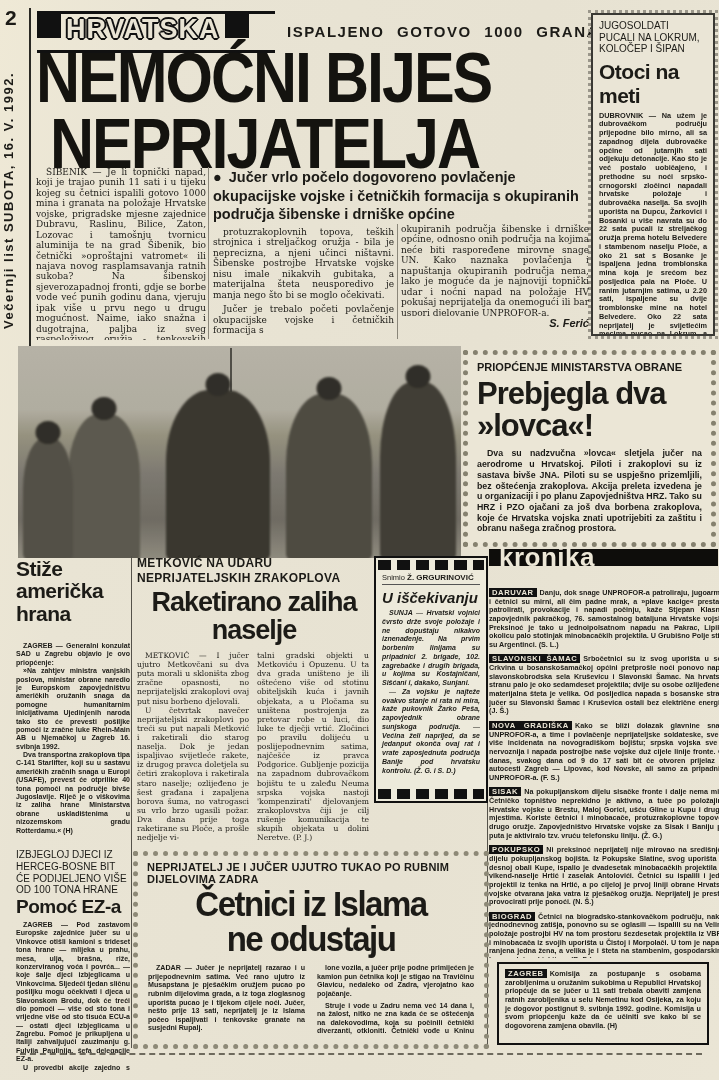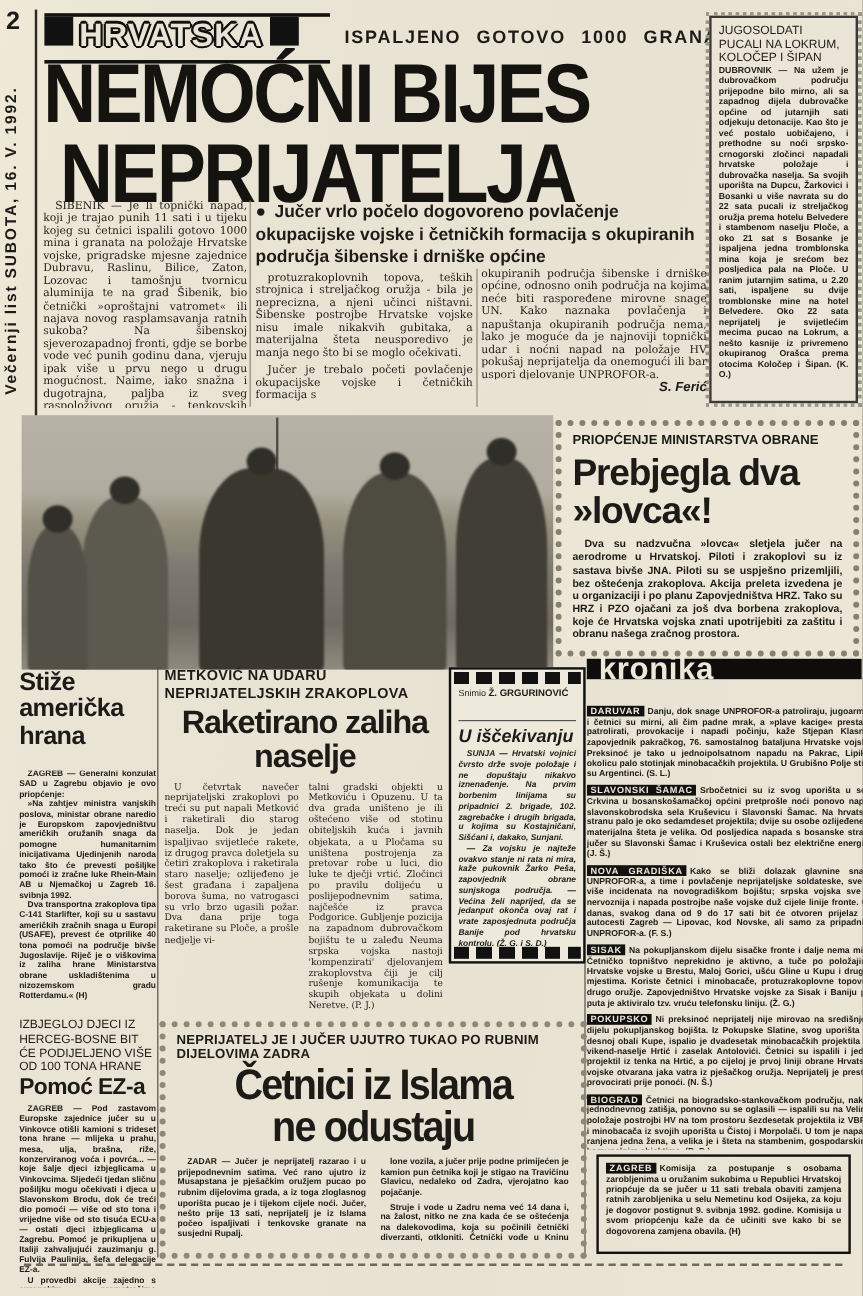--- a/index.html
+++ b/index.html
@@ -79,21 +79,21 @@
   .met-head{left:137px;top:589px;width:234px;text-align:center;font-size:27px;font-weight:900;
     letter-spacing:-1px;line-height:1.02;}
   .met-col{width:112px;height:200px;font-size:7.6px;line-height:1.2;text-align:justify;overflow:hidden;}
   .met-col p{margin:0;text-indent:8px;}
   
   .caption-box{left:374px;top:556px;width:114px;height:247px;background:#edeadb;border:2px solid #111;
     box-sizing:border-box;overflow:hidden;}
   .sprocket{height:10px;margin:2px 2px 0;background:repeating-linear-gradient(90deg,#111 0 13px,#edeadb 13px 19px);}
   .sprocket.bottom{position:absolute;left:0;right:0;bottom:2px;margin:0 2px;}
   .caption-inner{padding:3px 6px;}
-  .photo-credit{font-size:7.5px;border-bottom:1px solid #555;padding-bottom:18px;}
+  .photo-credit{font-size:7.5px;border-bottom:1px solid #555;padding-bottom:2px;}
   .photo-credit b{font-size:8px;}
   .caption-title{font-size:15px;font-weight:900;font-style:italic;margin:4px 0 3px;}
   .caption-text{font-size:7px;font-weight:bold;font-style:italic;line-height:1.25;text-align:justify;}
   .caption-text p{margin:0;text-indent:7px;}
   
   .zadar{left:133px;top:851px;width:356px;height:198px;border:5px dotted #8d8977;
     padding:5px 9px;box-sizing:border-box;overflow:hidden;}
   .z-kicker{font-size:11px;font-weight:bold;letter-spacing:0.2px;}
   .z-head{text-align:center;font-size:33px;font-weight:900;letter-spacing:-1.5px;line-height:0.98;
     margin-top:2px;transform:scaleY(1.08);transform-origin:top center;}
@@ -122,20 +122,21 @@
   </div>
   <div class="abs overline">ISPALJENO GOTOVO 1000 GRANATA</div>
 
   <div class="abs headline">
     <div class="l1">NEMOĆNI BIJES</div>
     <div class="l2">NEPRIJATELJA</div>
   </div>
 
   <div class="abs islands">
     <div class="islands-kicker">JUGOSOLDATI PUCALI NA LOKRUM, KOLOČEP I ŠIPAN</div>
+    <div class="islands-head">Otoci na meti</div>
     <div class="islands-body">DUBROVNIK — Na užem je dubrovačkom području prijepodne bilo mirno, ali sa zapadnog dijela dubrovačke općine od jutarnjih sati odjekuju detonacije. Kao što je već postalo uobičajeno, i prethodne su noći srpsko-crnogorski zločinci napadali hrvatske položaje i dubrovačka naselja. Sa svojih uporišta na Dupcu, Žarkovici i Bosanki u više navrata su do 22 sata pucali iz streljačkog oružja prema hotelu Belvedere i stambenom naselju Ploče, a oko 21 sat s Bosanke je ispaljena jedna tromblonska mina koja je srećom bez posljedica pala na Ploče. U ranim jutarnjim satima, u 2.20 sati, ispaljene su dvije tromblonske mine na hotel Belvedere. Oko 22 sata neprijatelj je svijetlećim mecima pucao na Lokrum, a nešto kasnije iz privremeno okupiranog Orašca prema otocima Koločep i Šipan. (K. O.)</div>
   </div>
 
   <div class="abs lead-col1 serif">ŠIBENIK — Je li topnički napad, koji je trajao punih 11 sati i u tijeku kojeg su četnici ispalili gotovo 1000 mina i granata na položaje Hrvatske vojske, prigradske mjesne zajednice Dubravu, Raslinu, Bilice, Zaton, Lozovac i tamošnju tvornicu aluminija te na grad Šibenik, bio četnički »oproštajni vatromet« ili najava novog rasplamsavanja ratnih sukoba? Na šibenskoj sjeverozapadnoj fronti, gdje se borbe vode već punih godinu dana, vjeruju ipak više u prvu nego u drugu mogućnost. Naime, iako snažna i dugotrajna, paljba iz sveg raspoloživog oružja - tenkovskih topova, haubica, minobacača,</div>
   <div class="abs rule-v" style="left:208px;top:167px;height:172px;"></div>
   <div class="abs lead-bullet">
     <span class="bullet-dot">●</span><span>Jučer vrlo počelo dogovoreno povlačenje okupacijske vojske i četničkih formacija s okupiranih područja šibenske i drniške općine</span>
   </div>
   <div class="abs lead-col2 serif">
     <p>protuzrakoplovnih topova, teških strojnica i streljačkog oružja - bila je neprecizna, a njeni učinci ništavni. Šibenske postrojbe Hrvatske vojske nisu imale nikakvih gubitaka, a materijalna šteta neusporedivo je manja nego što bi se moglo očekivati.</p>
@@ -186,20 +187,21 @@
     <p>ZAGREB — Pod zastavom Europske zajednice jučer su u Vinkovce otišli kamioni s trideset tona hrane — mlijeka u prahu, mesa, ulja, brašna, riže, konzerviranog voća i povrća... — koje šalje djeci izbjeglicama u Vinkovcima. Sljedeći tjedan sličnu pošiljku mogu očekivati i djeca u Slavonskom Brodu, dok će treći dio pomoći — više od sto tona i vrijedne više od sto tisuća ECU-a — ostati djeci izbjeglicama u Zagrebu. Pomoć je prikupljena u Italiji zahvaljujući zauzimanju g. Fulvija Paulinija, šefa delegacije EZ-a.</p>
     <p>U provedbi akcije zajedno s europskim promatračima sudjeluju talijanske i francuske nevladine organizacije International service volonter association i Equilibre, rekao je jučer Joao da Silva, glasnogovornik europskih promatrača. (B. Si, Hina)</p>
   </div>
 
   <div class="abs rule-v vr-left" style="background:#55524a;"></div>
   <div class="abs rule-v vr-mid" style="background:#55524a;"></div>
 
   <div class="abs met-kicker">METKOVIĆ NA UDARU NEPRIJATELJSKIH ZRAKOPLOVA</div>
   <div class="abs met-head">Raketirano zaliha naselje</div>
   <div class="abs met-col serif" style="left:137px;top:651px;">
+    <p>METKOVIĆ — I jučer ujutro Metkovčani su dva puta morali u skloništa zbog zračne opasnosti, no neprijateljski zrakoplovi ovaj put nisu borbeno djelovali.</p>
     <p>U četvrtak navečer neprijateljski zrakoplovi po treći su put napali Metković i raketirali dio starog naselja. Dok je jedan ispaljivao svijetleće rakete, iz drugog pravca doletjela su četiri zrakoplova i raketirala staro naselje; ozlijeđeno je šest građana i zapaljena borova šuma, no vatrogasci su vrlo brzo ugasili požar. Dva dana prije toga raketirane su Ploče, a prošle nedjelje vi-</p>
   </div>
   <div class="abs met-col serif" style="left:257px;top:651px;">talni gradski objekti u Metkoviću i Opuzenu. U ta dva grada uništeno je ili oštećeno više od stotinu obiteljskih kuća i javnih objekata, a u Pločama su uništena postrojenja za pretovar robe u luci, dio luke te dječji vrtić. Zločinci po pravilu dolijeću u poslijepodnevnim satima, najčešće iz pravca Podgorice. Gubljenje pozicija na zapadnom dubrovačkom bojištu te u zaleđu Neuma srpska vojska nastoji 'kompenzirati' djelovanjem zrakoplovstva čiji je cilj rušenje komunikacija te skupih objekata u dolini Neretve. (P. J.)</div>
 
   <div class="abs caption-box">
     <div class="sprocket"></div>
     <div class="caption-inner">
       <div class="photo-credit">
         <span>Snimio</span>
         <b>Ž. GRGURINOVIĆ</b>

